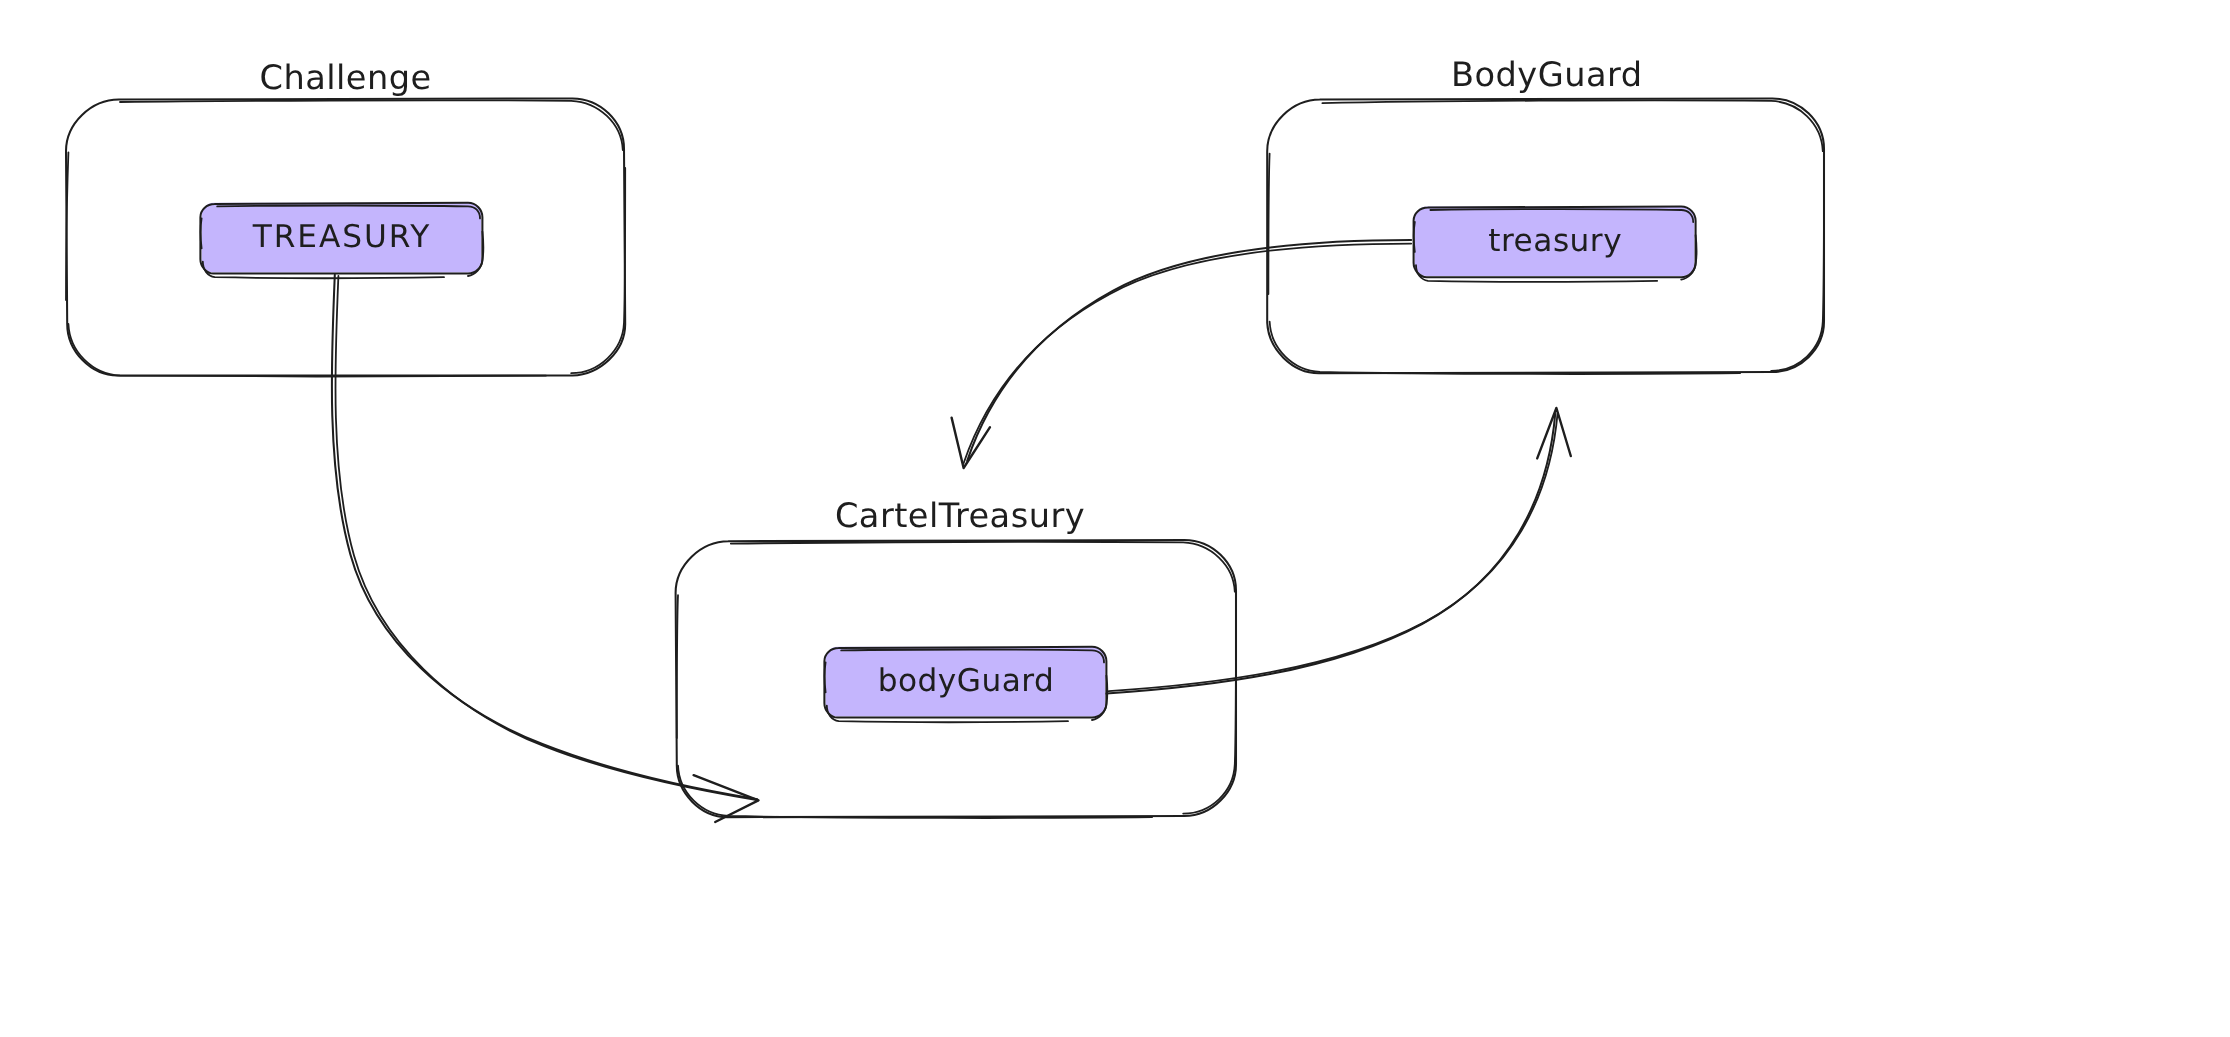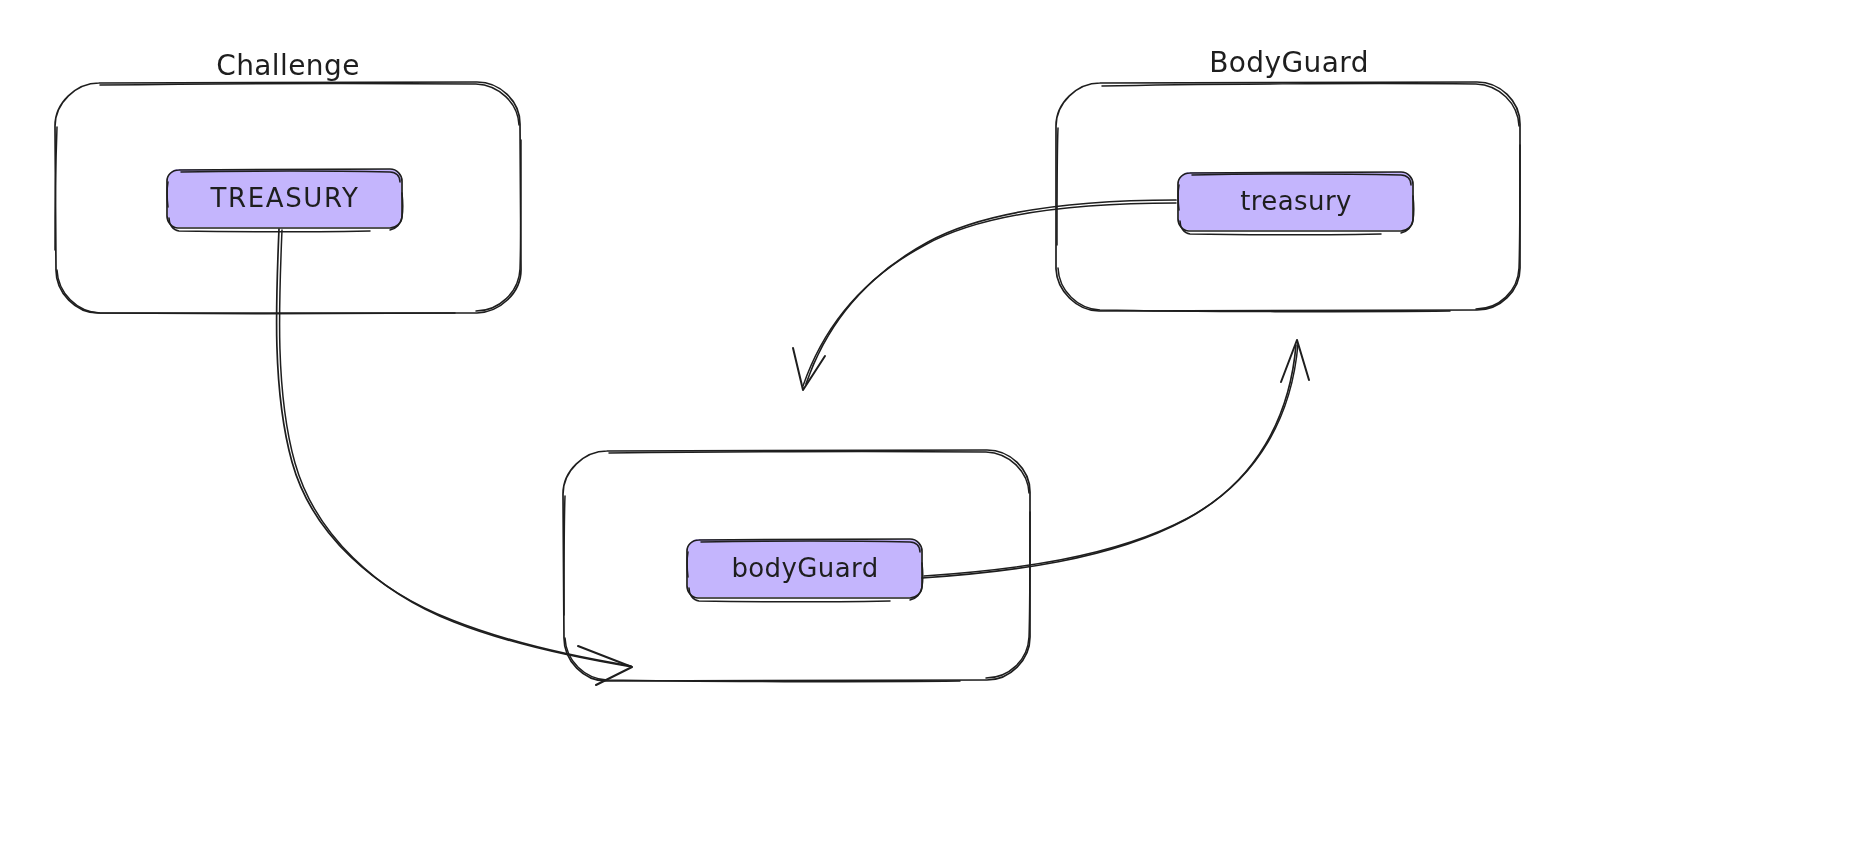--- a/index.html
+++ b/index.html
@@ -129,20 +129,21 @@
       <path class="hand-stroke" d="M 699 540 L 910 539 C 917 539 922 545 922 551 L 922 586 C 922 593 916 598 910 598 L 698 598 C 692 598 687 592 687 586 L 687 551 C 687 545 692 540 699 540"></path>
       <path class="hand-stroke-thin" d="M 701 542 C 760 541 860 541 910 542 C 916 542 920 546 920 552 M 922 563 C 923 572 923 581 922 587 C 921 594 916 599 910 600 M 890 601 C 830 602 750 602 699 601 C 693 600 689 595 689 588 M 688 577 C 687 569 687 558 688 552"></path>
     </g>
 
   </svg>
 
   <div class="label container-title" style="left:288px; top:65px;text-align:center;">Challenge</div>
 
   <div class="label container-title" style="left:1289px; top:62px;">BodyGuard</div>
 
+  <div class="label container-title" style="left:800px; top:430px;">CartelTreasury</div>
 
   <div class="label node-label upper" style="left:285px; top:198px;">TREASURY</div>
 
   <div class="label node-label" style="left:1296px; top:201px;">treasury</div>
 
   <div class="label node-label" style="left:805px; top:568px;">bodyGuard</div>
 
 </div>
 
 </body></html>

